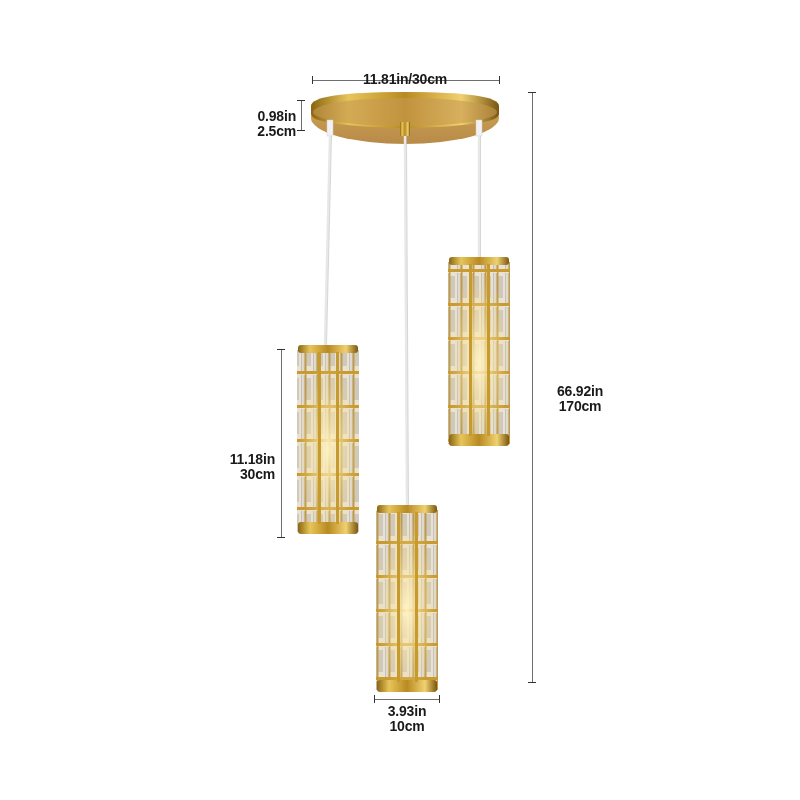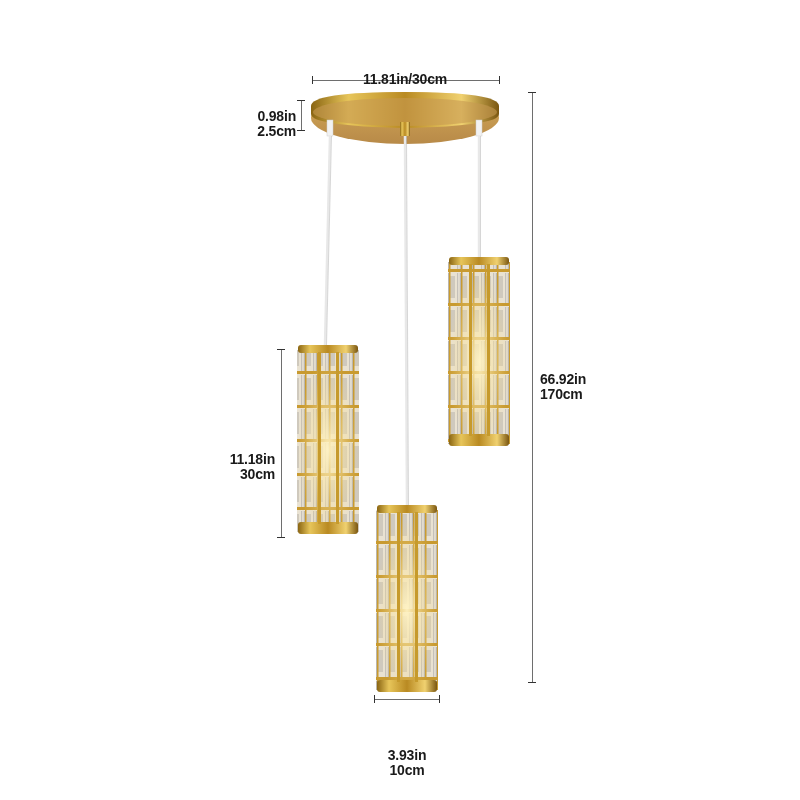--- a/index.html
+++ b/index.html
@@ -116,26 +116,26 @@
   <div class="cap-h" style="left:277px; top:349px;"></div>
   <div class="cap-h" style="left:277px; top:537px;"></div>
   <div class="label right" style="left:200px; top:452px; width:75px;">
     <span>11.18in</span>
     <span>30cm</span>
   </div>
 
   <div class="dim-line" style="left:532px; top:92px; width:1px; height:590px;"></div>
   <div class="cap-h" style="left:528px; top:92px;"></div>
   <div class="cap-h" style="left:528px; top:682px;"></div>
-  <div class="label" style="left:540px; top:372px; width:80px;">
+  <div class="label" style="left:540px; top:384px; width:80px;text-align:center;">
     <span>66.92in</span>
     <span>170cm</span>
   </div>
 
   <div class="dim-line" style="left:374px; top:699px; width:66px; height:1px;"></div>
   <div class="cap-v" style="left:374px; top:695px;"></div>
   <div class="cap-v" style="left:439px; top:695px;"></div>
-  <div class="label center" style="left:367px; top:704px; width:80px;margin-top:44px;">
+  <div class="label center" style="left:367px; top:704px; width:80px;">
     <span>3.93in</span>
     <span>10cm</span>
   </div>
 
 </div>
 
 </body></html>

